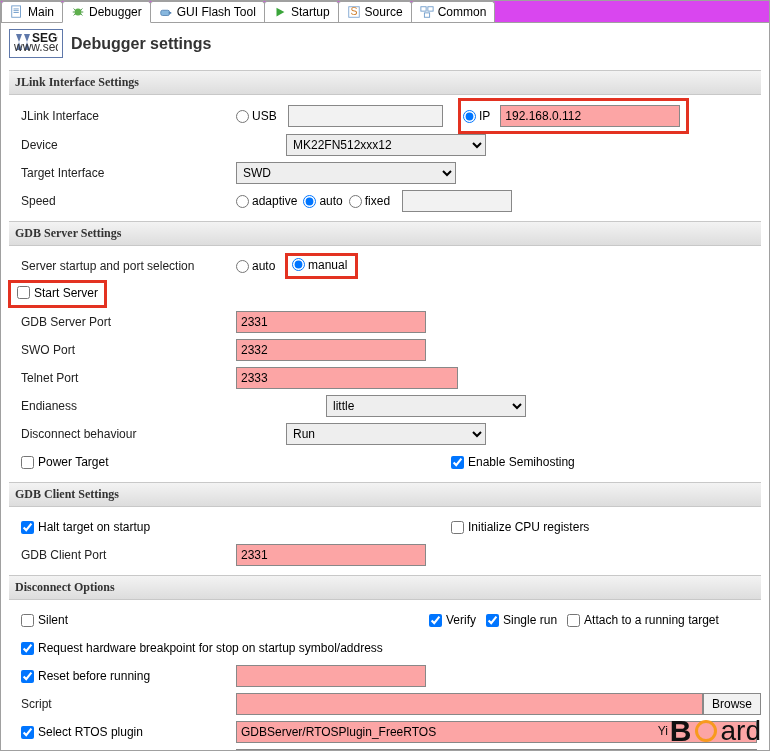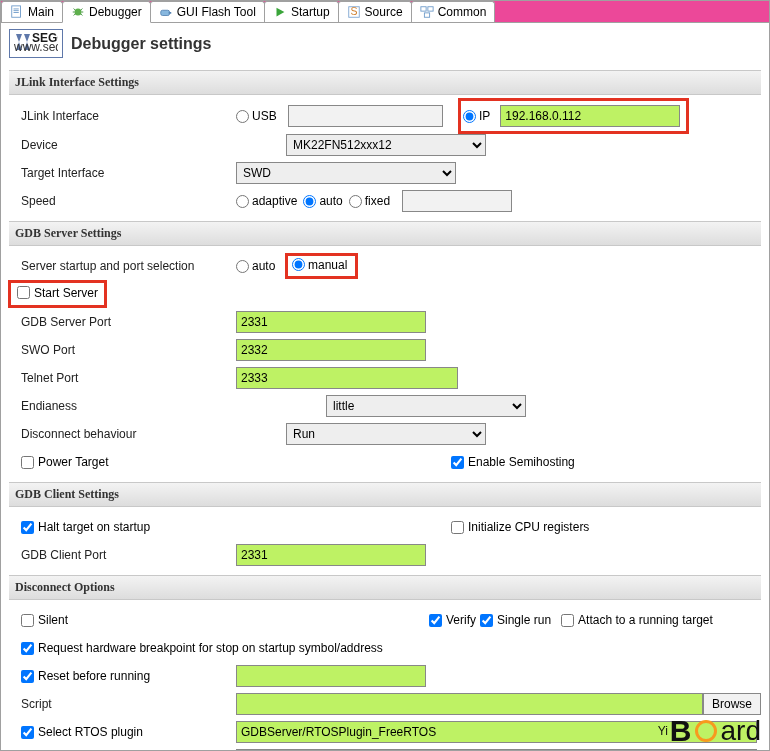--- a/index.html
+++ b/index.html
@@ -1,30 +1,30 @@
 <!DOCTYPE html>
 <html><head>
 <meta charset="utf-8">
 <style>
 * { box-sizing: border-box; margin: 0; padding: 0; font-family: "Segoe UI", Tahoma, sans-serif; font-size: 12px; }
 body { background: #fff; width: 770px; height: 751px; position: relative; overflow: hidden; border: 1px solid #a0a0a0; }
-.tabs { display: flex; height: 22px; border-bottom: 1px solid #a0a0a0; background: #ec4899; }
+.tabs { display: flex; height: 22px; border-bottom: 1px solid #a0a0a0; background: #d946ef; }
 .tab { display: inline-flex; align-items: center; gap: 4px; padding: 0 8px; border: 1px solid #a0a0a0; border-bottom: none; margin-right: -1px; background: #fff; border-radius: 3px 3px 0 0; cursor: default; position: relative; }
 .tab.active { background: #fff; z-index: 2; border-bottom: 1px solid #fff; margin-bottom: -1px; }
 .tab svg { width: 14px; height: 14px; }
 .header { display: flex; align-items: center; gap: 8px; padding: 6px 8px; }
 .header .logo { border: 1px solid #5f78aa; padding: 2px 4px; }
 .header .title { font-size: 16px; font-weight: bold; color: #333; }
 .panel { margin: 6px 8px 0 8px; }
 .section-header { background: linear-gradient(#f3f3f3,#dddddd); border-top: 1px solid #c8c8c8;border-bottom: 1px solid #c8c8c8; padding: 4px 6px; font-weight: bold; color: #333; font-family: Liberation Serif, serif; }
 .form { padding: 6px 0 6px 12px; }
 .row { display: flex; align-items: center; min-height: 28px; }
 .label { width: 215px; flex-shrink: 0; color: #222; }
 .controls { display: flex; align-items: center; gap: 2px; flex: 1; }
-input[type=text] { border: 1px solid #888; height: 22px; padding: 1px 4px; background: #bef264; font-size: 12px; }
+input[type=text] { border: 1px solid #888; height: 22px; padding: 1px 4px; background: #fca5a5; font-size: 12px; }
 input[type=text][readonly] { background: #f2f2f2; }
 select { border: 1px solid #888; height: 22px; padding: 0 2px; background: #eee; font-size: 12px; min-width: 200px; }
 .radio { display: inline-flex; align-items: center; gap: 3px; margin-right: 4px; white-space: nowrap; }
 .radio input { margin: 0; }
 .check { display: inline-flex; align-items: center; gap: 4px; white-space: nowrap; }
 .check input { margin: 0; }
 .hl-red { outline: 3px solid #e33221; outline-offset: 0px; }
 .wm { position: absolute; right: 8px; bottom: 2px; font-size: 28px; font-weight: 400; color: #111; display:flex; align-items:center; gap:2px;}
 .wm .o { width: 22px; height: 22px; border: 3px solid #f79a1e; border-radius: 50%; display:inline-block; margin-left:1px; margin-right:2px; }
 button.browse { height: 22px; padding: 0 8px; border: 1px solid #888; background: #f2f2f2; }
@@ -228,21 +228,21 @@
     </div>
   </div>
 
   <div class="section-header">Disconnect Options</div>
   <div class="form">
     <div class="row">
       <label class="check" style="width:408px;">
           <input type="checkbox" style="">
           <span>Silent</span>
         </label>
-      <label class="check" style="margin-right:4px;">
+      <label class="check" style="margin-right:10px;">
           <input type="checkbox" checked="" style="">
           <span>Verify</span>
         </label>
       <label class="check" style="margin-right:10px;">
           <input type="checkbox" checked="" style="">
           <span>Single run</span>
         </label>
       <label class="check">
           <input type="checkbox" style="">
           <span>Attach to a running target</span>

